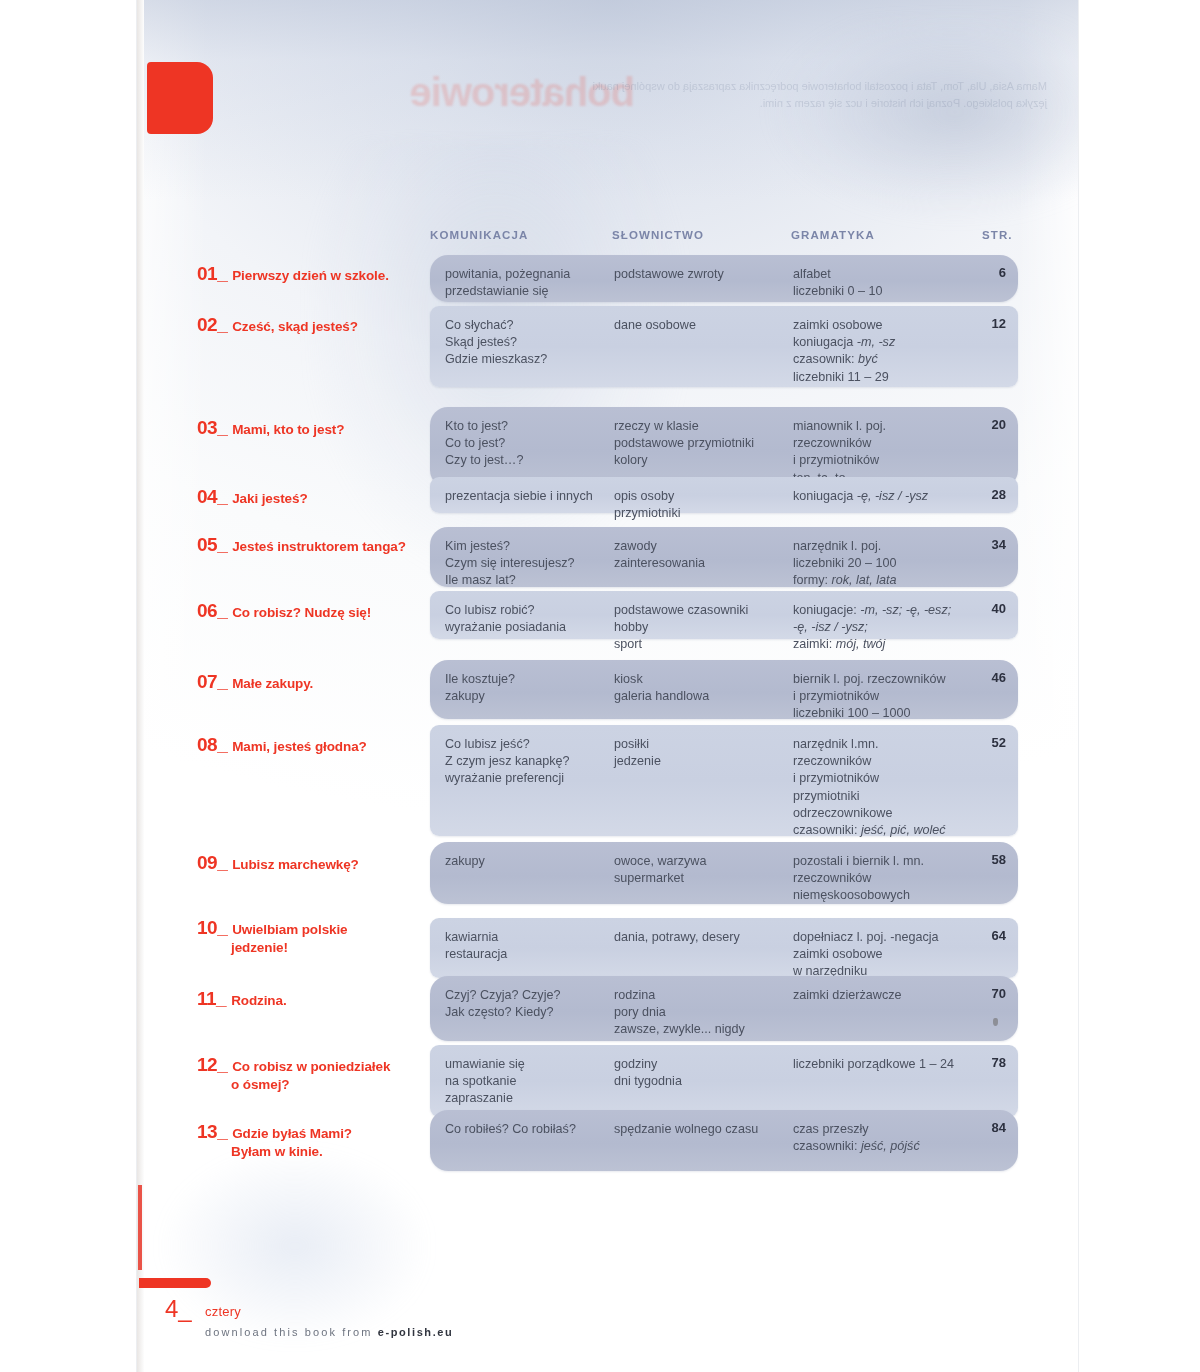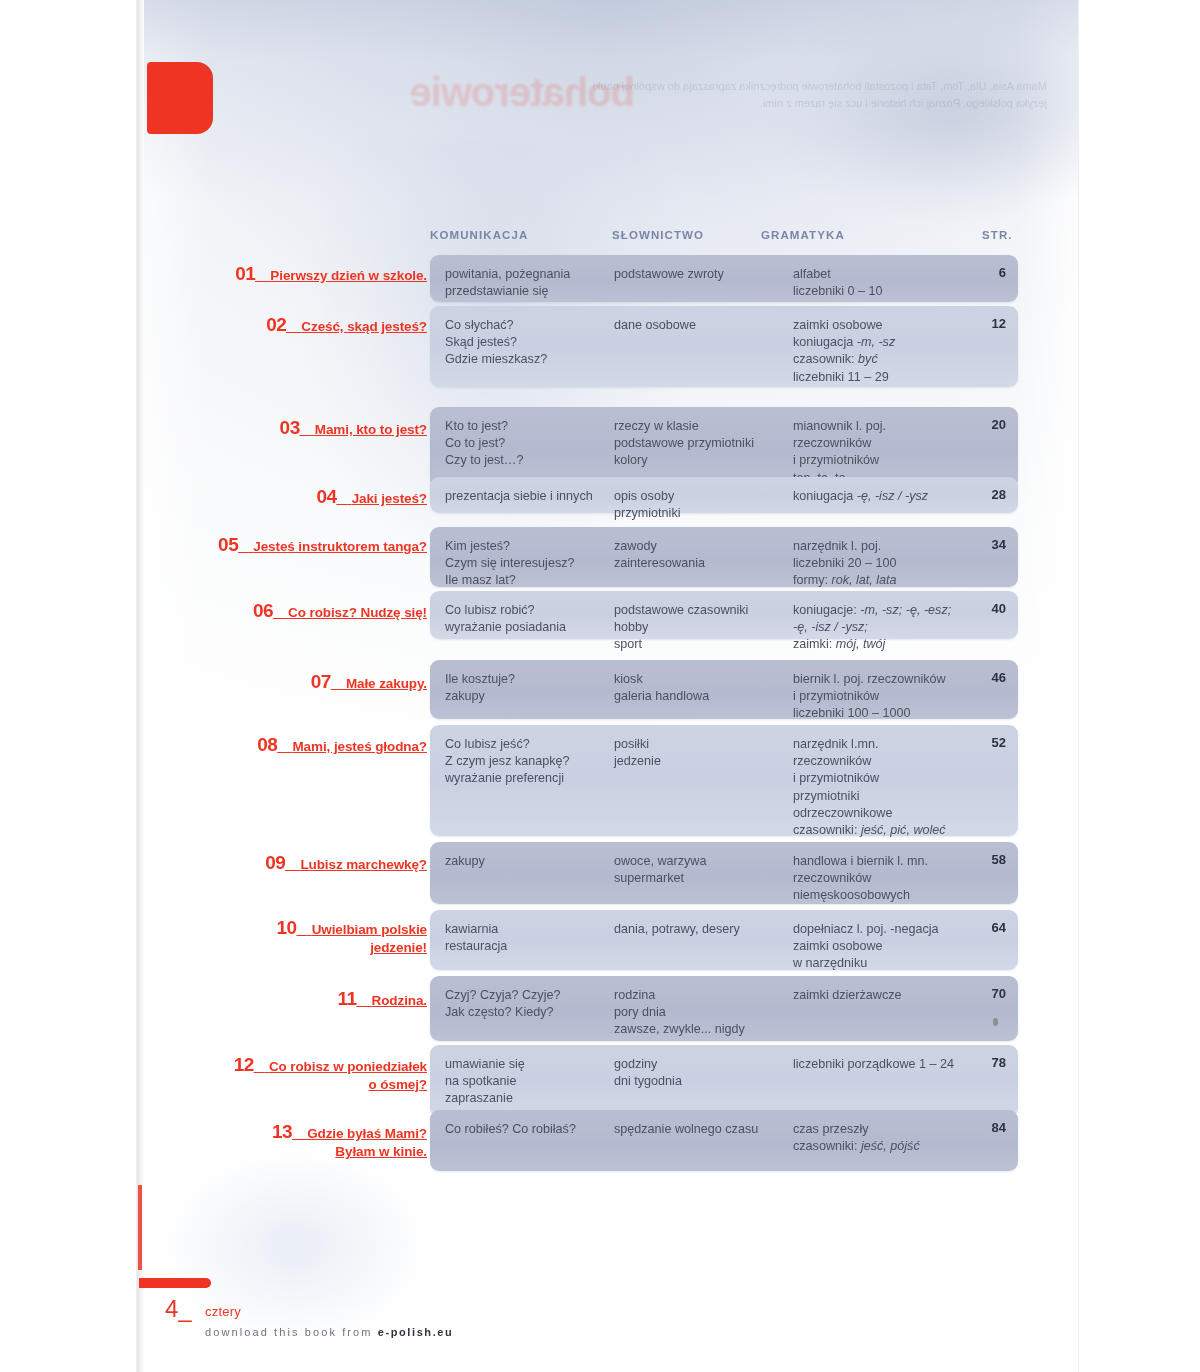--- a/index.html
+++ b/index.html
@@ -84,49 +84,49 @@
   
   #toc{position:absolute;left:0;top:0;width:941px;height:1372px;}
 
   .col-heads{
     position:absolute;top:229px;left:0;width:941px;height:20px;
     color:#7b85a8;font-size:11.5px;font-weight:bold;letter-spacing:1.1px;
   }
   .ch{position:absolute;top:0;}
   .ch-kom{left:293px;}
   .ch-slo{left:475px;}
-  .ch-gra{left:624px;}
+  .ch-gra{left:654px;}
   .ch-str{left:845px;}
 
   .rowwrap{position:absolute;left:0;width:941px;}
 
   .chapter{
     position:absolute;left:60px;width:230px;
     color:#ee3524;
-    text-align:right;
-    text-decoration:underline;
+    text-align:left;
   }
   .chapter .num{
     font-size:19px;font-weight:bold;letter-spacing:-.5px;
     display:inline-block;vertical-align:baseline;
   }
   .chapter .us{font-size:19px;font-weight:bold;}
   .chapter .ttl{
     font-size:13.5px;font-weight:bold;letter-spacing:-.1px;
     display:inline;
   }
   .chapter .ttl .l2{display:block;padding-left:34px;margin-top:1px;}
 
   .band{
     position:absolute;left:293px;width:588px;
     border-radius:9px;
     box-shadow:0 1px 2px rgba(120,132,160,.18);
   }
   .band.dark{
     background:linear-gradient(180deg,#b9bfd3 0%,#b3bacf 55%,#bcc2d4 100%);
+    border-radius:18px;
   }
   .band.light{
     background:linear-gradient(180deg,#ccd3e3 0%,#c9d0e1 50%,#d3d9e7 100%);
   }
   .cell{
     position:absolute;top:11px;
     color:#4b5160;font-size:12.6px;line-height:17.2px;
     white-space:pre-line;
   }
   .cell.kom{left:15px;width:175px;}
@@ -296,29 +296,29 @@
 czasowniki: <em>jeść, pić, woleć</em></div>
             <div class="pg">52</div>
           </div>
         </div>
         <div class="rowwrap" style="top: 842px; height: 62px;">
           <div class="chapter" style="top: 10px;"><span class="num">09</span><span class="us">_</span> <span class="ttl">Lubisz marchewkę?</span></div>
           <div class="band dark" style="height: 62px;">
             <div class="cell kom">zakupy</div>
             <div class="cell slo">owoce, warzywa
 supermarket</div>
-            <div class="cell gra">handlowa i  biernik l. mn.
+            <div class="cell gra">pozostali i  biernik l. mn.
 rzeczowników
 niemęskoosobowych</div>
             <div class="pg">58</div>
           </div>
         </div>
         <div class="rowwrap" style="top: 910px; height: 60px;">
           <div class="chapter" style="top: 7px;"><span class="num">10</span><span class="us">_</span> <span class="ttl">Uwielbiam polskie<span class="l2">jedzenie!</span></span></div>
-          <div class="band light" style="height: 60px;">
+          <div class="band light" style="height: 60px; margin-top: 8px;">
             <div class="cell kom">kawiarnia
 restauracja</div>
             <div class="cell slo">dania, potrawy, desery</div>
             <div class="cell gra">dopełniacz l. poj. -negacja
 zaimki osobowe
 w narzędniku</div>
             <div class="pg">64</div>
           </div>
         </div>
         <div class="rowwrap" style="top: 976px; height: 65px;">

